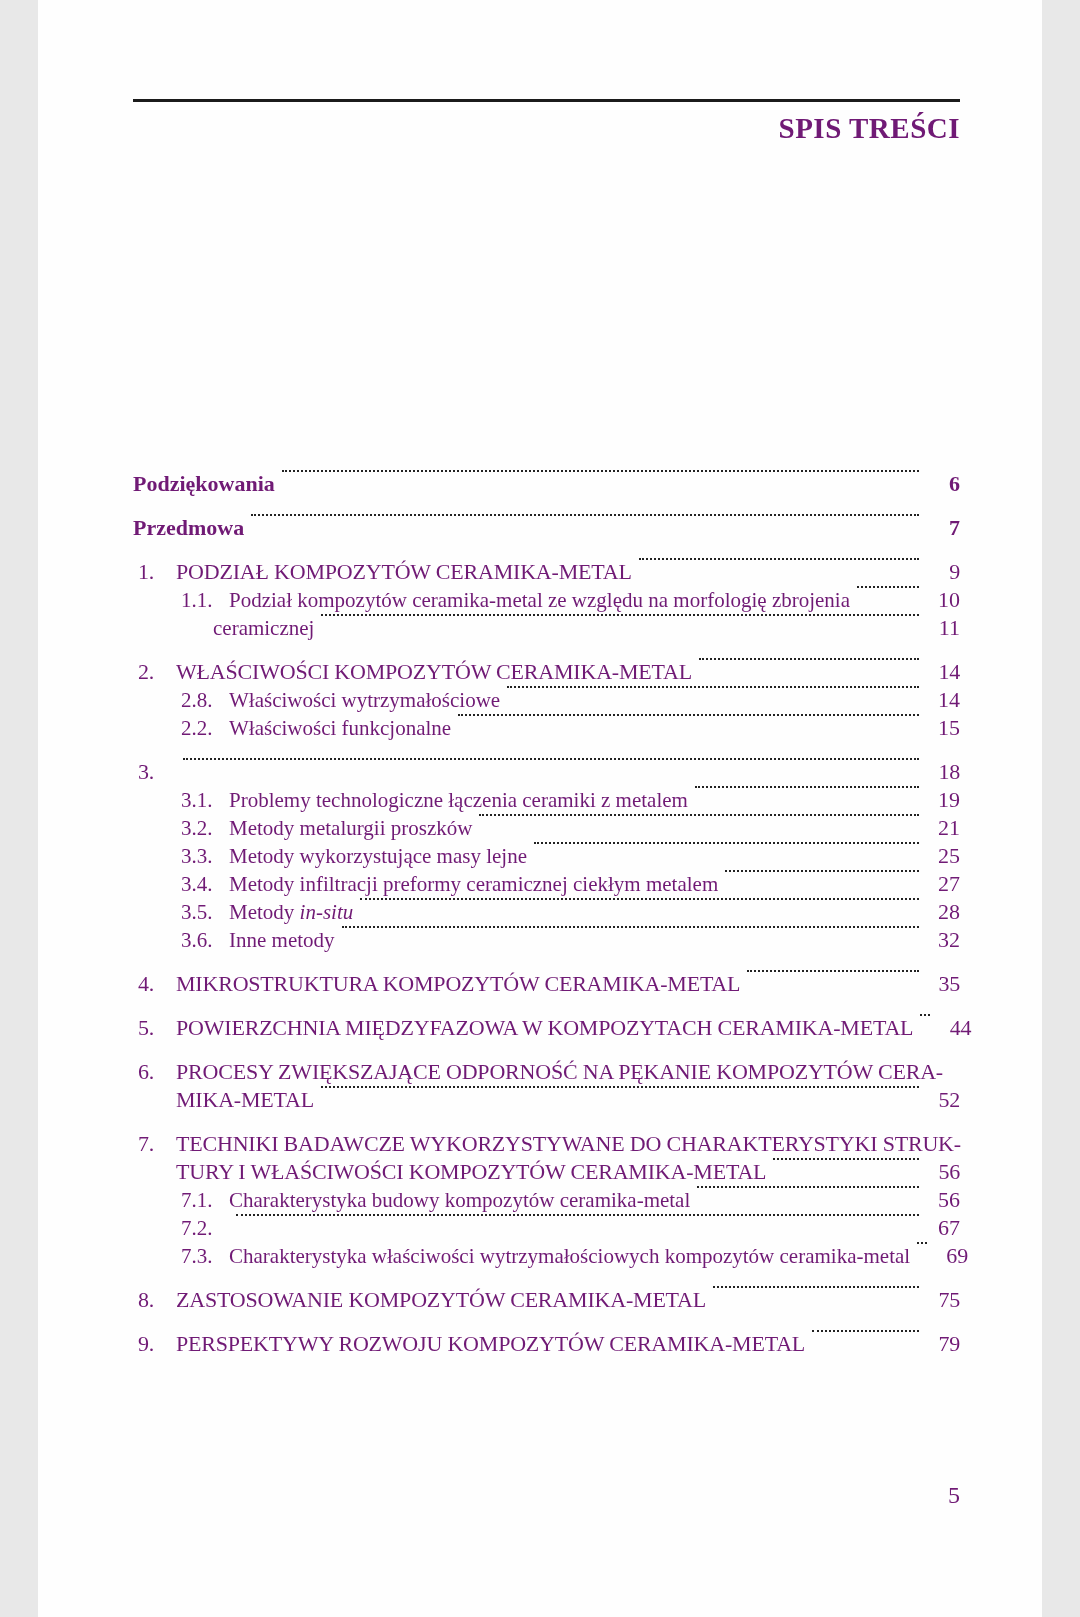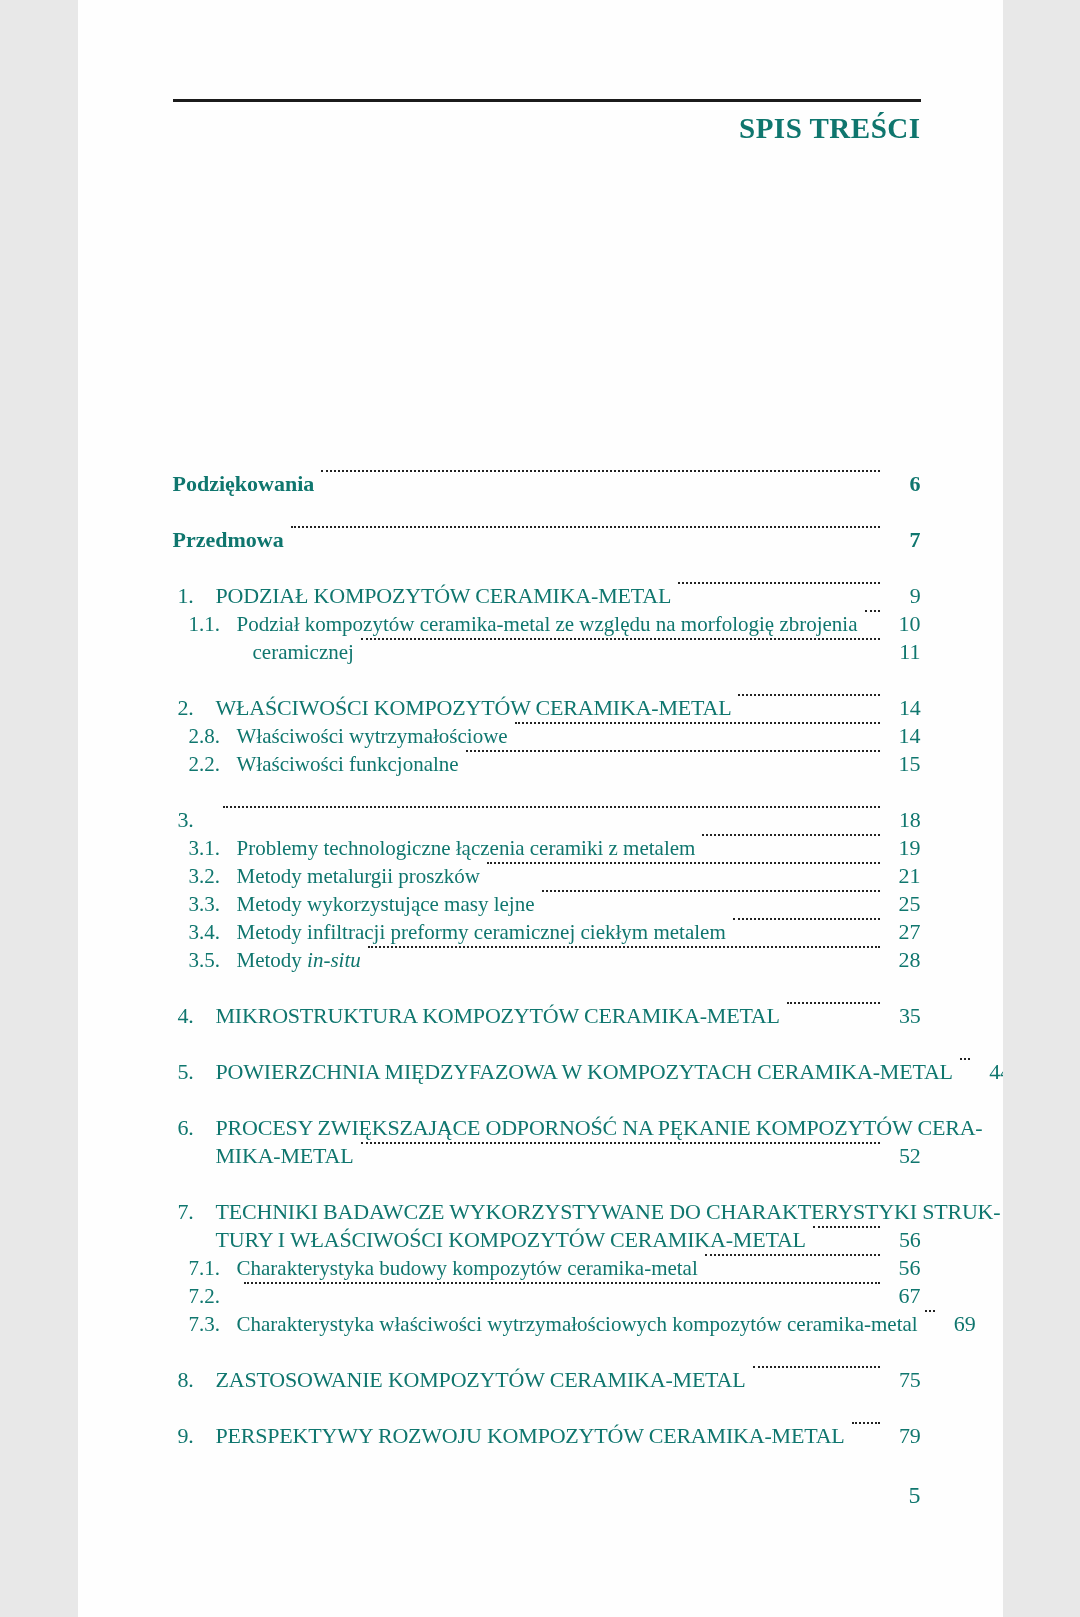--- a/index.html
+++ b/index.html
@@ -1,22 +1,22 @@
 <!DOCTYPE html>
 <html lang="pl"><head>
 <meta charset="utf-8">
 <style>
   html, body { margin: 0; padding: 0; background: #e8e8e8; }
   .page {
     position: relative;
-    width: 925px;
+    width: 1004px;
     height: 1617px;
     margin: 0 auto;
     background: #fefefe;
-    color: #0f766e;
+    color: #701a75;
     font-family: "Liberation Serif", "DejaVu Serif", serif;
     overflow: hidden;
   }
   .rule {
     position: absolute;
     left: 95px;
     right: 82px;
     top: 99px;
     height: 3px;
     background: #1b1b1b;
@@ -30,36 +30,36 @@
     letter-spacing: 0.5px;
     white-space: nowrap;
   }
   .toc {
     position: absolute;
     left: 95px;
     right: 82px;
     top: 470px;
   }
   .entry { margin: 0; }
-  .entry.chapter, .entry.front { margin-top: 28px; }
+  .entry.chapter, .entry.front { margin-top: 16px; }
   .toc .entry:first-child { margin-top: 0; }
 
   .row {
     display: flex;
     align-items: flex-start;
     line-height: 28px;
     white-space: nowrap;
   }
   .entry.front .row { font-size: 22px; font-weight: bold; }
   .entry.chapter .row { font-size: 22px; letter-spacing: -0.2px; }
   .entry.section .row { font-size: 21px; }
 
   .num { flex: none; display: inline-block; }
   .entry.chapter .num { margin-left: 5px; width: 38px; }
-  .entry.section .num { margin-left: 16px; width: 48px; }
+  .entry.section .num { margin-left: 48px; width: 48px; }
   .entry.chapter .row.cont { padding-left: 43px; }
   .entry.section .row.cont { padding-left: 80px; }
 
   .txt { flex: none; }
   .txt i { font-style: italic; }
 
   .dots {
     flex: 1 1 auto;
     min-width: 10px;
     height: 0;
@@ -188,20 +188,28 @@
         </div>
       </div>
       <div class="entry section">
         <div class="row">
           <span class="num">3.5.</span>
           <span class="txt">Metody <i>in-situ</i></span>
           <span class="dots"></span>
           <span class="pg">28</span>
         </div>
       </div>
+      <div class="entry section">
+        <div class="row">
+          <span class="num">3.6.</span>
+          <span class="txt">Inne metody</span>
+          <span class="dots"></span>
+          <span class="pg">32</span>
+        </div>
+      </div>
       <div class="entry chapter">
         <div class="row">
           <span class="num">4.</span>
           <span class="txt">MIKROSTRUKTURA KOMPOZYTÓW CERAMIKA-METAL</span>
           <span class="dots"></span>
           <span class="pg">35</span>
         </div>
       </div>
       <div class="entry chapter">
         <div class="row">

